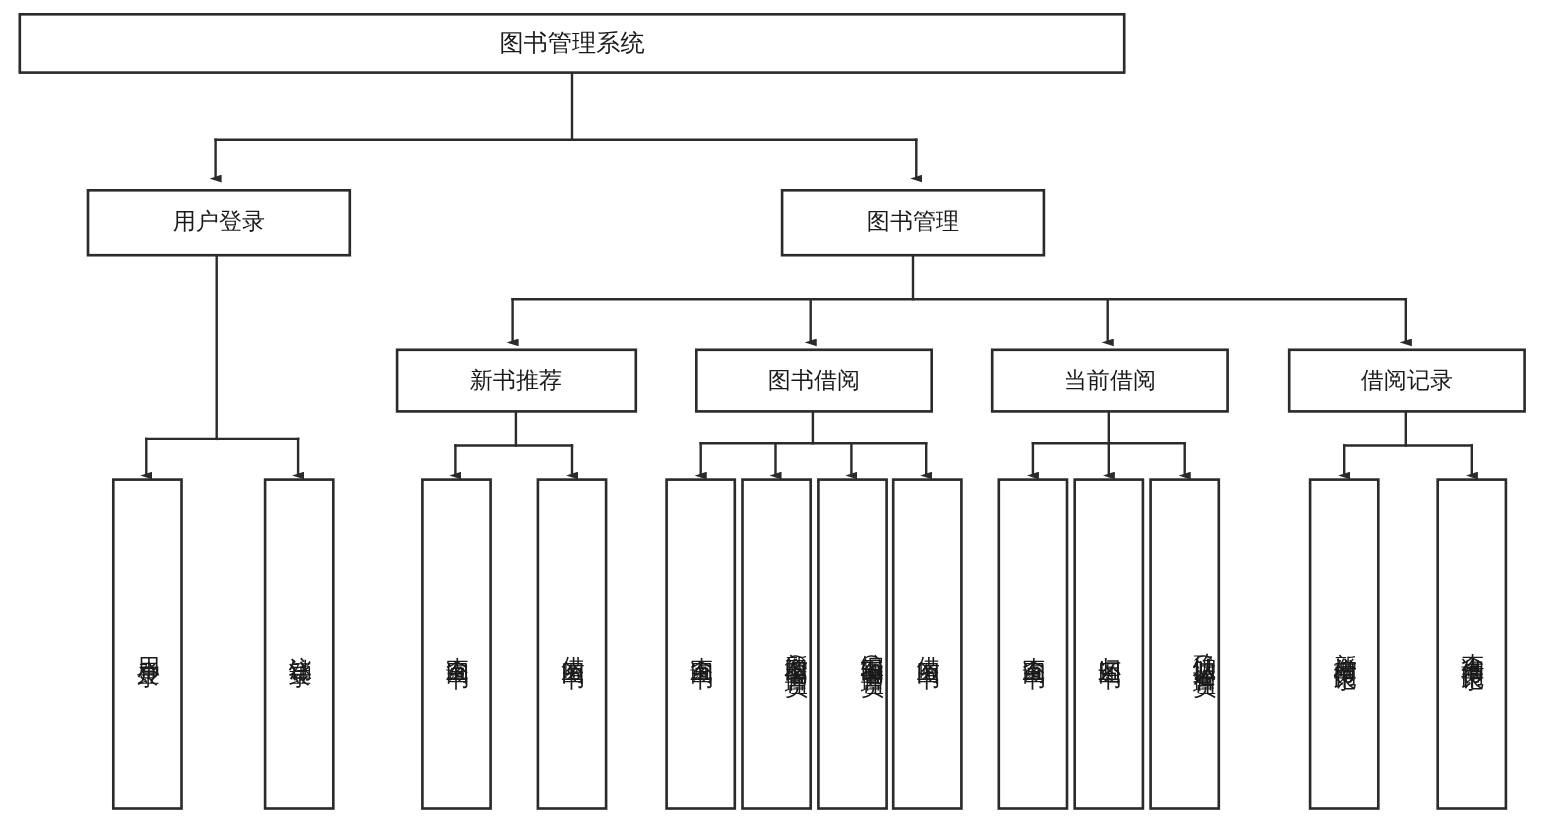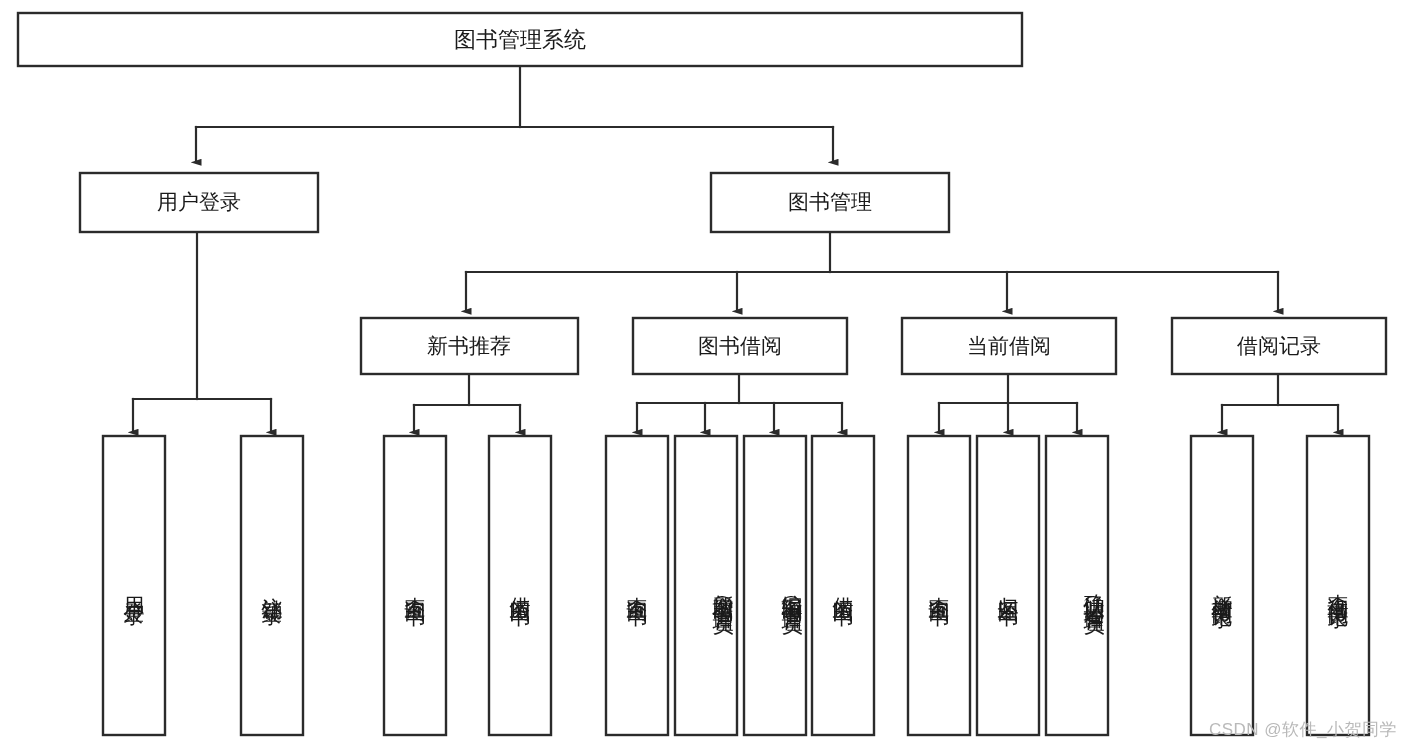--- a/index.html
+++ b/index.html
@@ -207,15 +207,14 @@
   <div class="leaf-label-wrap" style="left:744px; top:436px; width:62px; height:299px; align-items:flex-start; padding-top:10px; box-sizing:border-box;">编辑图书（管理员）</div>
   <div class="leaf-label-wrap" style="left:812px; top:436px; width:62px; height:299px;">借阅图书</div>
 
   <div class="leaf-label-wrap" style="left:908px; top:436px; width:62px; height:299px;">查询图书</div>
   <div class="leaf-label-wrap" style="left:977px; top:436px; width:62px; height:299px;">归还图书</div>
   <div class="leaf-label-wrap" style="left:1046px; top:436px; width:62px; height:299px; align-items:flex-start; padding-top:10px; box-sizing:border-box;">确认归还（管理员）</div>
 
   <div class="leaf-label-wrap" style="left:1191px; top:436px; width:62px; height:299px;">新增借阅记录</div>
   <div class="leaf-label-wrap" style="left:1307px; top:436px; width:62px; height:299px;">查询借阅记录</div>
 
-  <div class="watermark">CSDN @软件_小贺同学</div>
 
 </div>
 
 </body></html>

